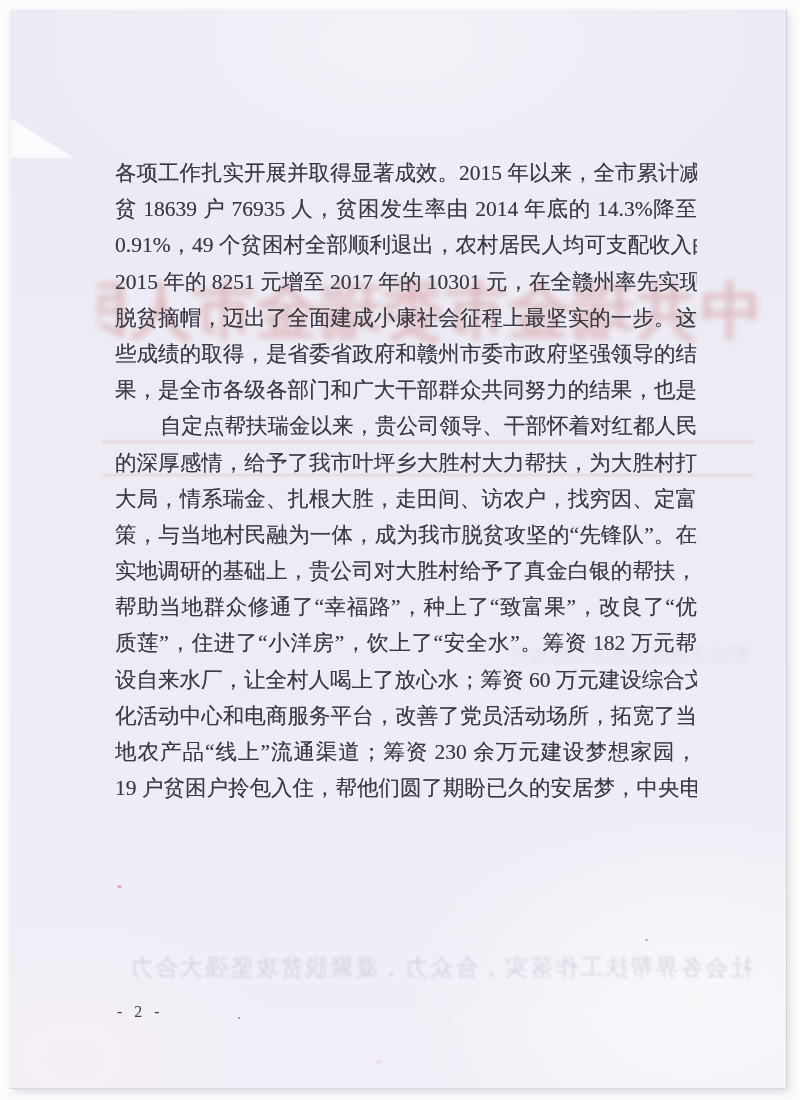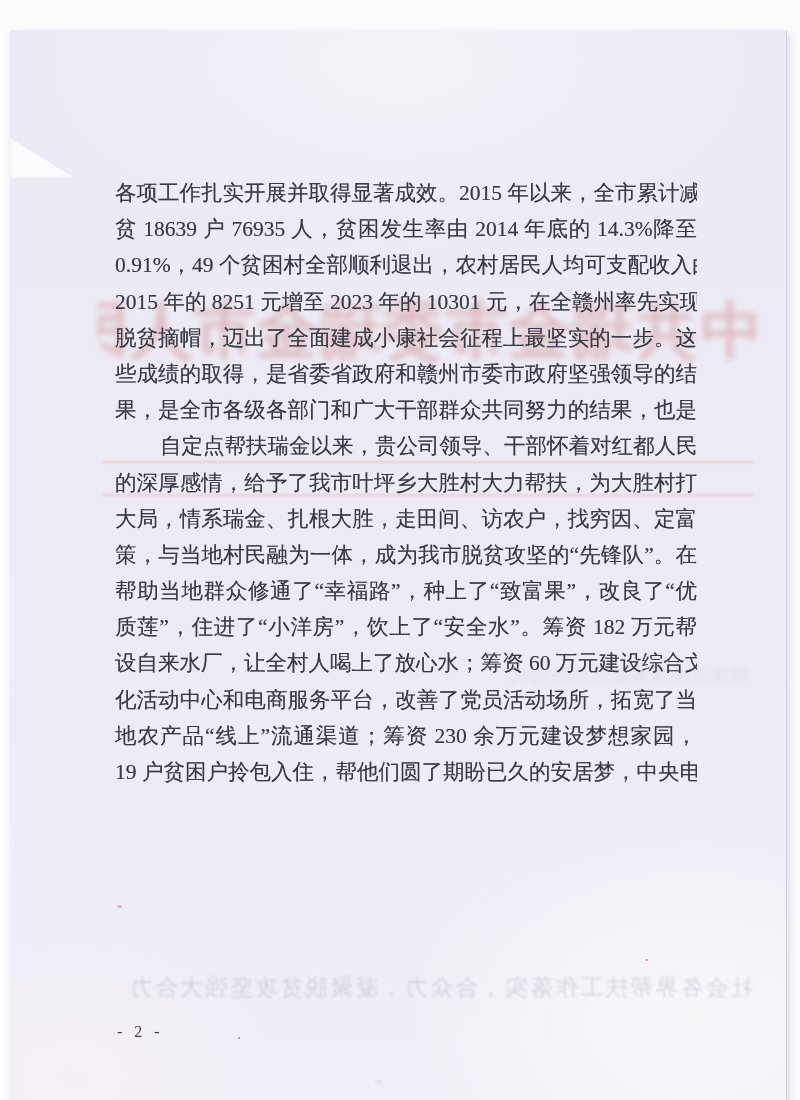--- a/index.html
+++ b/index.html
@@ -2,21 +2,21 @@
 <html><head>
 <meta charset="utf-8">
 <style>
   html,body{margin:0;padding:0;}
   body{
     width:800px;height:1100px;
     background:#fcfcfc;
     font-family:"Liberation Serif","DejaVu Serif",serif;
     position:relative;overflow:hidden;
   }
-  .canvas{position:absolute;inset:0;margin-top:20px;}
+  .canvas{position:absolute;inset:0;}
   
   .paper{
     position:absolute;left:10px;top:10px;width:776px;height:1078px;
     background:
       radial-gradient(420px 300px at 88% 92%, rgba(255,255,255,.55), rgba(255,255,255,0) 70%),
       radial-gradient(300px 200px at 8% 97%, rgba(250,238,246,.6), rgba(250,238,246,0) 70%),
       radial-gradient(500px 260px at 50% 3%, rgba(255,255,255,.35), rgba(255,255,255,0) 75%),
       linear-gradient(180deg,#ecebf5 0%,#edecf5 55%,#f0eff7 100%);
     box-shadow:1px 0 0 #d2d2de, 0 1px 0 #d8d8e2, 3px 4px 9px rgba(120,120,145,.25);
   }
@@ -82,30 +82,31 @@
     <div class="ghost-rule r1"></div>
     <div class="ghost-rule r2"></div>
     <div class="ghost side-text">帮扶济困情系老区功在当代</div>
     <div class="ghost footer-text">社会各界帮扶工作落实，合众力，凝聚脱贫攻坚强大合力</div>
 
     <div class="textblock" id="textblock">
         <div>
           <div class="line">各项工作扎实开展并取得显著成效。2015 年以来，全市累计减</div>
           <div class="line">贫 18639 户 76935 人，贫困发生率由 2014 年底的 14.3%降至</div>
           <div class="line">0.91%，49 个贫困村全部顺利退出，农村居民人均可支配收入由</div>
-          <div class="line">2015 年的 8251 元增至 2023 年的 10301 元，在全赣州率先实现</div>
+          <div class="line">2015 年的 8251 元增至 2017 年的 10301 元，在全赣州率先实现</div>
           <div class="line">脱贫摘帽，迈出了全面建成小康社会征程上最坚实的一步。这</div>
           <div class="line">些成绩的取得，是省委省政府和赣州市委市政府坚强领导的结</div>
           <div class="line">果，是全市各级各部门和广大干部群众共同努力的结果，也是</div>
         </div>
         <div>
           <div class="line indent">自定点帮扶瑞金以来，贵公司领导、干部怀着对红都人民</div>
           <div class="line">的深厚感情，给予了我市叶坪乡大胜村大力帮扶，为大胜村打</div>
           <div class="line">大局，情系瑞金、扎根大胜，走田间、访农户，找穷因、定富</div>
           <div class="line">策，与当地村民融为一体，成为我市脱贫攻坚的“先锋队”。在</div>
+          <div class="line">实地调研的基础上，贵公司对大胜村给予了真金白银的帮扶，</div>
           <div class="line">帮助当地群众修通了“幸福路”，种上了“致富果”，改良了“优</div>
           <div class="line">质莲”，住进了“小洋房”，饮上了“安全水”。筹资 182 万元帮</div>
           <div class="line">设自来水厂，让全村人喝上了放心水；筹资 60 万元建设综合文</div>
           <div class="line">化活动中心和电商服务平台，改善了党员活动场所，拓宽了当</div>
           <div class="line">地农产品“线上”流通渠道；筹资 230 余万元建设梦想家园，</div>
           <div class="line">19 户贫困户拎包入住，帮他们圆了期盼已久的安居梦，中央电</div>
         </div>
       </div>
 
     <div class="page-number">- 2 -</div>

